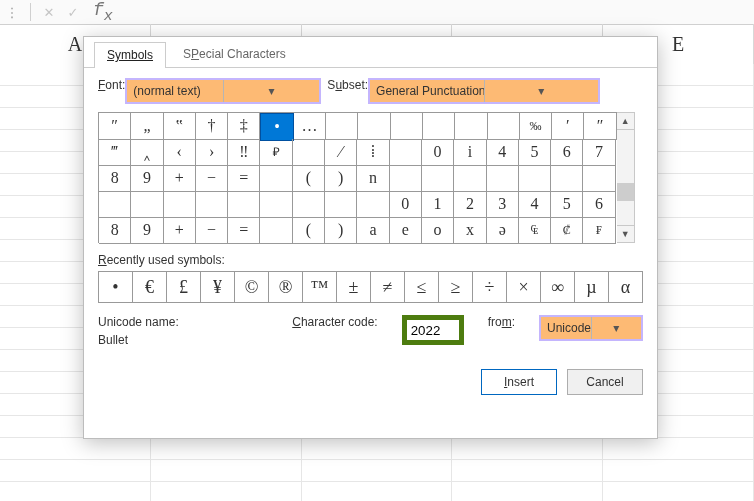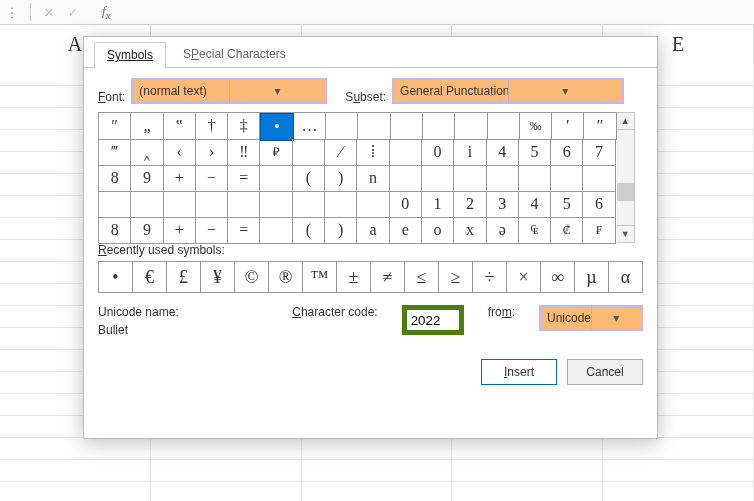--- a/index.html
+++ b/index.html
@@ -1,52 +1,52 @@
 <!DOCTYPE html>
 <html><head>
 <meta charset="utf-8">
 <style>
 html,body{margin:0;padding:0;font-family:"Segoe UI",Tahoma,sans-serif;font-size:12px;color:#333;background:#fff}
 .sheet{position:absolute;inset:0;background:#fff}
 .fb{position:absolute;left:0;top:0;right:0;height:24px;border-bottom:1px solid #d0d0d0;display:flex;align-items:center;background:#fafafa}
 .fb .sep{width:1px;height:18px;background:#d0d0d0;margin:0 6px}
 .fb-btn{width:24px;height:22px;display:flex;align-items:center;justify-content:center;color:#9a9a9a;font-size:13px}
 .fb-btn.dim{opacity:.55}
-.fx{font-style:italic;font-family:Liberation Serif, serif;font-size:13px;color:#777;margin-left:17px}
+.fx{font-style:italic;font-family:Liberation Mono, monospace;font-size:18px;color:#777;margin-left:8px}
 .cols{position:absolute;left:0;top:24px;right:0;height:40px;display:flex}
 .col{flex:1;border-right:1px solid #d8d8d8;display:flex;align-items:center;justify-content:center;font-size:20px;font-family:"Times New Roman",serif;color:#333}
 .grid{position:absolute;left:0;top:64px;right:0;bottom:0}
 .grid .row{display:flex;height:22px}
 .grid .row div{flex:1;border-right:1px solid #e6e6e6;border-bottom:1px solid #e6e6e6}
 .dlg{position:absolute;left:83px;top:36px;width:573px;height:401px;background:#fff;border:1px solid #bcbcbc;box-shadow:0 4px 20px rgba(0,0,0,.25)}
 .titlebar{height:34px;display:flex;align-items:center;padding-left:12px;color:#555;font-size:13px}
 .titlebar .sp{flex:1}
 .titlebar .wb{width:38px;height:32px;display:flex;align-items:center;justify-content:center;color:#666}
 .tabs{display:flex;padding:4px 10px 0;border-bottom:1px solid #ccc}
 .tab{padding:5px 12px 6px;color:#666;font-size:12px;border:1px solid transparent;border-bottom:none;margin-right:4px;cursor:default}
 .tab.active{border-color:#ccc;background:#fff;position:relative;top:1px;color:#222}
 .tab u{text-decoration:underline}
 .body{padding:10px 14px 12px}
-.row1{display:flex;align-items:flex-end;gap:6px;margin-bottom:8px;font-size:12px;color:#333}
+.row1{display:flex;align-items:flex-start;margin-bottom:8px;font-size:12px;color:#333}
 .sel{border:2px solid #c4b5fd;height:22px;display:flex;align-items:center;background:#fdba74}
 .sel span{padding:0 6px;flex:1;white-space:nowrap;overflow:hidden}
 .sel .dd{width:18px;height:100%;border-left:1px solid #b5b5b5;display:flex;align-items:center;justify-content:center;color:#555}
 .sel.s1{width:192px}.sel.s2{width:228px}
 .gridwrap{display:flex}
 .symgrid{border:1px solid #999;border-right:none;border-bottom:none;line-height:0}
 .symgrid .r{display:flex;height:26px}
 .symgrid .c{width:31.3px;height:26px;border-right:1px solid #999;border-bottom:1px solid #999;display:inline-flex;align-items:center;justify-content:center;font-size:16px;font-family:"Times New Roman","Segoe UI Symbol",serif;line-height:1}
 .symgrid .c.sm{font-size:12px}
 .symgrid .c.sel{background:#0078d7;color:#fff;border:1px solid #0050a0}
 .sb{width:17px;border:1px solid #c8c8c8;border-left:none;display:flex;flex-direction:column;background:#f3f3f3}
 .sb .arr{height:16px;display:flex;align-items:center;justify-content:center;border-bottom:1px solid #c8c8c8;font-size:9px;color:#555}
 .sb .arr.bot{border-bottom:none;border-top:1px solid #c8c8c8}
 .sb .track{flex:1;position:relative}
 .sb .thumb{position:absolute;left:0;right:0;top:56%;height:18px;background:#cdcdcd}
-.recent{font-size:12px}
+.recent{margin-top:10px;font-size:12px}
 .recent u{text-decoration:underline}
 .rgrid{display:flex;margin-top:4px}
 .rgrid .c{width:34px;height:30px;border:1px solid #999;margin-left:-1px;display:flex;align-items:center;justify-content:center;font-size:18px;font-family:"Segoe UI Symbol","Times New Roman",serif}
 .rgrid .c:first-child{margin-left:0}
 .info{display:flex;align-items:flex-start;margin-top:12px;gap:24px;font-size:12px}
 .info .col1{display:flex;flex-direction:column;gap:4px}
 .inp{border:5px solid #4d7c0f;height:20px;padding:0 4px;width:44px}
 .btnrow{display:flex;justify-content:flex-end;gap:10px;padding:10px 14px 0}
 .btn{min-width:74px;height:24px;border:1px solid #adadad;background:#f0f0f0;display:flex;align-items:center;justify-content:center;font-size:12px;color:#333}
 .btn.pri{border:1.5px solid #0067c0;background:#fff}

